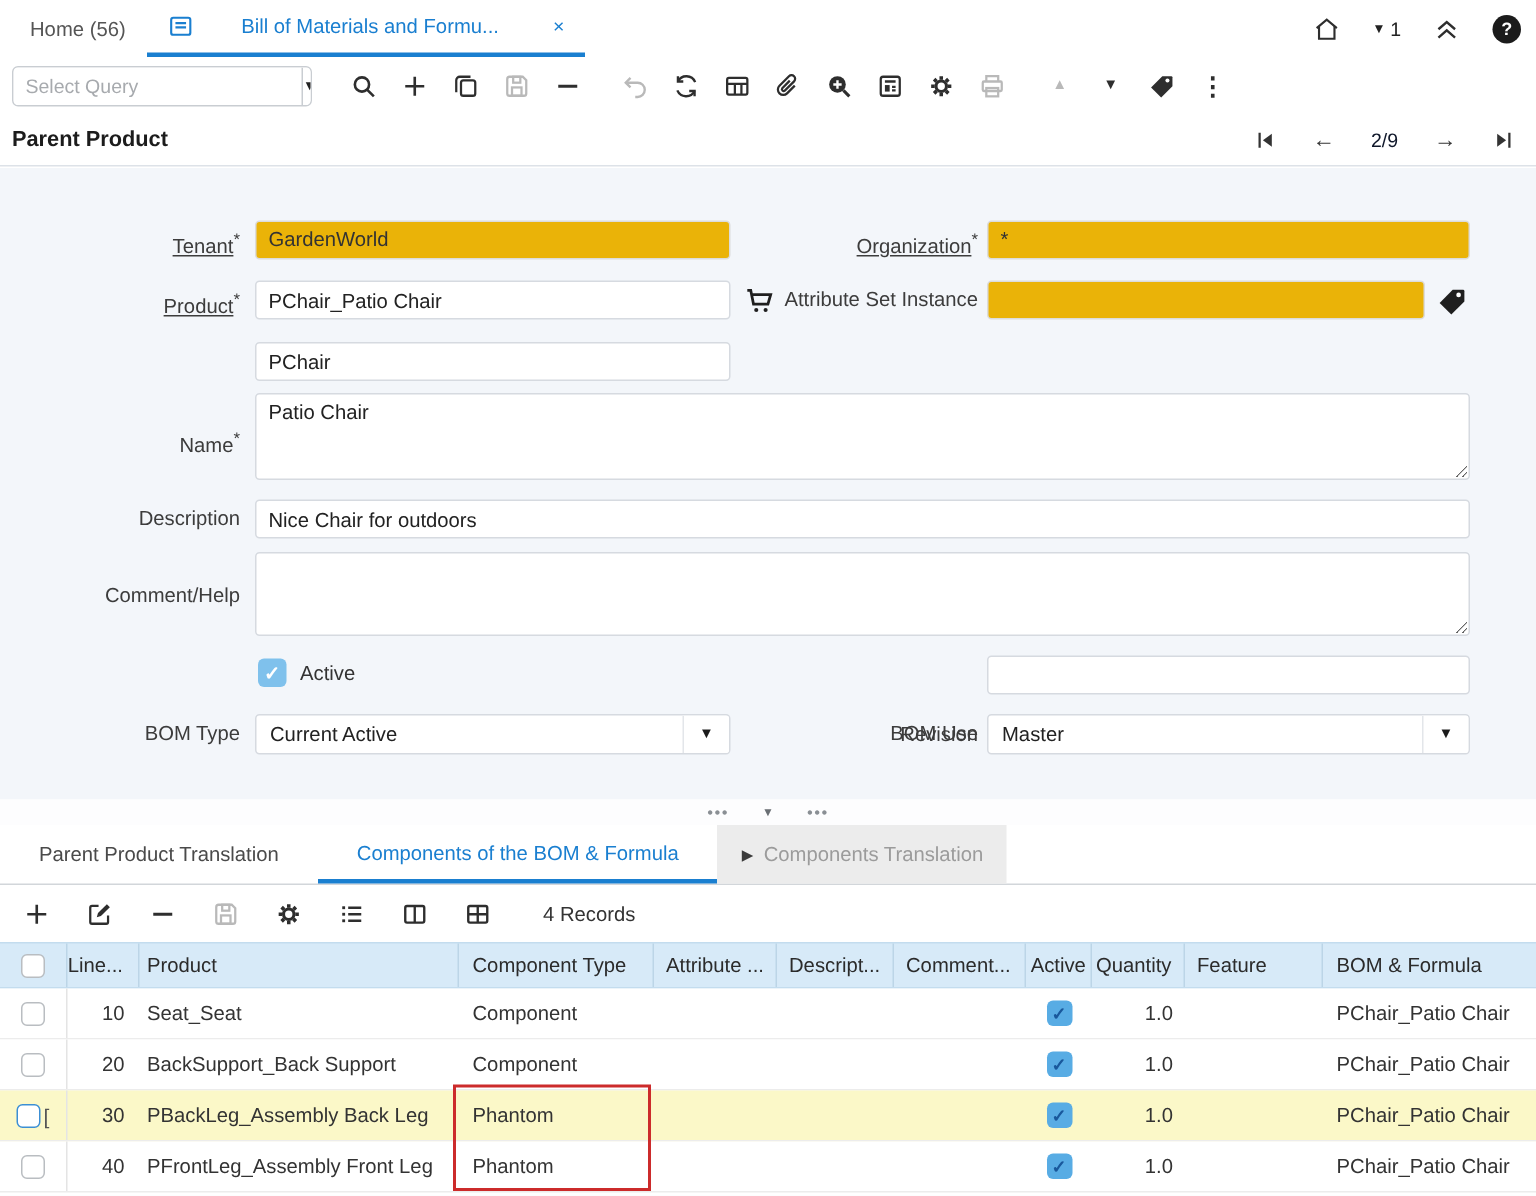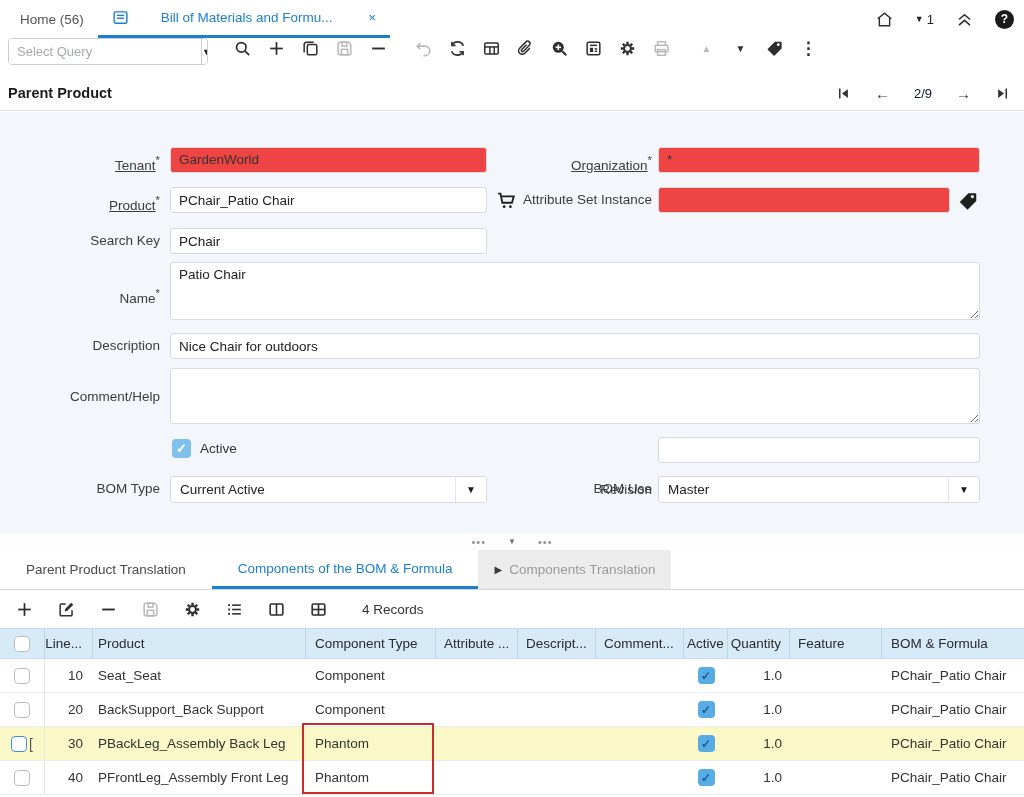--- a/index.html
+++ b/index.html
@@ -11,21 +11,21 @@
   .tabbar { position:absolute; top:0; left:0; width:1024px; height:38px; display:flex; align-items:center; }
   .wtab { display:flex; align-items:center; gap:7px; height:38px; padding:0 14px; cursor:pointer; }
   .wtab.home { color:#555; font-size:13.5px; margin-left:6px; }
   .wtab.active { color:#1a7fd0; font-size:13.5px; border-bottom:3px solid #1a7fd0; padding-bottom:0;gap:32px; }
   .wtab .close { color:#1a7fd0; font-size:13px; margin-left:4px; }
   .tab-right { position:absolute; right:10px; top:0; height:38px; display:flex; align-items:center; gap:20px; }
   .winnum { display:flex; align-items:center; gap:3px; color:#222; font-size:13px; cursor:pointer; }
   .help-circle { width:19px; height:19px; border-radius:50%; background:#1b1b1b; color:#fff; font-size:12px; font-weight:bold; display:flex; align-items:center; justify-content:center; cursor:pointer; }
 
   
-  .toolbar { position:absolute; top:38px; left:0; width:1024px; height:38px; display:flex; align-items:flex-start; padding-left:8px; }
+  .toolbar { position:absolute; top:38px; left:0; width:1024px; height:38px; display:flex; align-items:center; padding-left:8px; }
   .selquery { display:flex; align-items:center; width:200px; height:27px; border:1px solid #c9cdd2; border-radius:4px; overflow:hidden; background:#fff; }
   .selquery input { flex:1; border:none; outline:none; height:100%; padding:0 8px; font-size:13px; color:#444; font-family:"Liberation Sans",sans-serif; }
   .selquery input::placeholder { color:#a7aaae; }
   .selquery .combo-btn { width:28px; height:100%; border:none; border-left:1px solid #c9cdd2; background:#fff; display:flex; align-items:center; justify-content:center; font-size:9px; color:#222; cursor:pointer; }
   .tbi { width:21px; height:21px; display:flex; align-items:center; justify-content:center; color:#2e2e2e; cursor:pointer; flex:0 0 auto; }
   .tbi.disabled { color:#b9b9b9; cursor:default; }
   .tbi svg { width:19px; height:19px; }
   .gap-s { width:13px; } .gap-m { width:24px; }
   .glyph { font-size:13px; line-height:1; }
 
@@ -36,21 +36,21 @@
   .rec-nav .navi { cursor:pointer; display:flex; align-items:center; font-size:15px; }
   .rec-nav svg { width:15px; height:15px; }
   .nav-pos { font-size:13px; color:#0f172a; }
 
   
   .form-area { position:absolute; top:112px; left:0; width:1024px; height:421px; background:#f3f6fa; }
   .flabel { position:absolute; text-align:right; color:#3c3c3c; font-size:13.5px; line-height:26px; }
   .flabel .req { color:#3c3c3c; }
   .flabel.zoomable .lbl-text { text-decoration:underline; cursor:pointer; }
   .ffield { position:absolute; height:26px; border:1px solid #d6dae0; border-radius:3px; background:#fff; font-size:13.5px; color:#222; line-height:24px; padding:0 8px; }
-  .ffield.readonly { background:#ef4444; border-color:#dcdcdc; color:#333; }
+  .ffield.readonly { background:#eab308; border-color:#dcdcdc; color:#333; }
   input.ffield { outline:none; font-family:"Liberation Sans",sans-serif; }
   textarea.ftext { position:absolute; border:1px solid #d6dae0; border-radius:3px; background:#fff; font-size:13.5px; color:#222; padding:4px 8px; resize:both; outline:none; font-family:"Liberation Sans",sans-serif; }
   .ficon { position:absolute; width:22px; height:22px; color:#1f1f1f; cursor:pointer; }
   .ficon svg { width:22px; height:22px; }
   .combo { position:absolute; height:27px; display:flex; border:1px solid #d6dae0; border-radius:3px; background:#fff; overflow:hidden; cursor:pointer; }
   .combo .cval { flex:1; line-height:25px; padding:0 9px; font-size:13.5px; color:#222; }
   .combo .cbtn { width:31px; border-left:1px solid #e3e6ea; display:flex; align-items:center; justify-content:center; font-size:10px; color:#1b1b1b; background:#fff; }
   .chk { width:19px; height:19px; border-radius:4px; background:#7fc1ec; display:flex; align-items:center; justify-content:center; color:#fff; font-size:13px; font-weight:bold; cursor:pointer; }
   .chk-label { font-size:13.5px; color:#333; }
 
@@ -304,21 +304,20 @@
 
     <div class="flabel" style="left:420px; top:75px; width:232px;"><span class="lbl-text">Attribute Set Instance</span></div>
     <div class="ffield readonly" style="left:658px; top:75px; width:292px;"></div>
     <span class="ficon" style="left:957px; top:78px;">
       <svg viewBox="0 0 24 24">
           <path fill="#1f1f1f" d="M3 13l9.5-9.5H20a1 1 0 0 1 1 1v7.5L11.5 21.5z"></path>
           <circle cx="16.8" cy="7.2" r="1.7" fill="#fff"></circle>
         </svg>
     </span>
 
-    <div class="flabel" style="left:0; top:116px; width:160px;"><span class="lbl-text">Search Key</span></div>
     <input class="ffield" style="left: 170px; top: 116px; width: 317px;" value="PChair">
 
     <div class="flabel" style="left:0; top:168px; width:160px;"><span class="lbl-text">Name</span><sup class="req">*</sup></div>
     <textarea class="ftext" style="left: 170px; top: 150px; width: 810px; height: 58px;">Patio Chair</textarea>
 
     <div class="flabel" style="left:0; top:221px; width:160px;"><span class="lbl-text">Description</span></div>
     <input class="ffield" style="left: 170px; top: 221px; width: 810px;" value="Nice Chair for outdoors">
 
     <div class="flabel" style="left:0; top:272px; width:160px;"><span class="lbl-text">Comment/Help</span></div>
     <textarea class="ftext" style="left: 170px; top: 256px; width: 810px; height: 56px;"></textarea>

